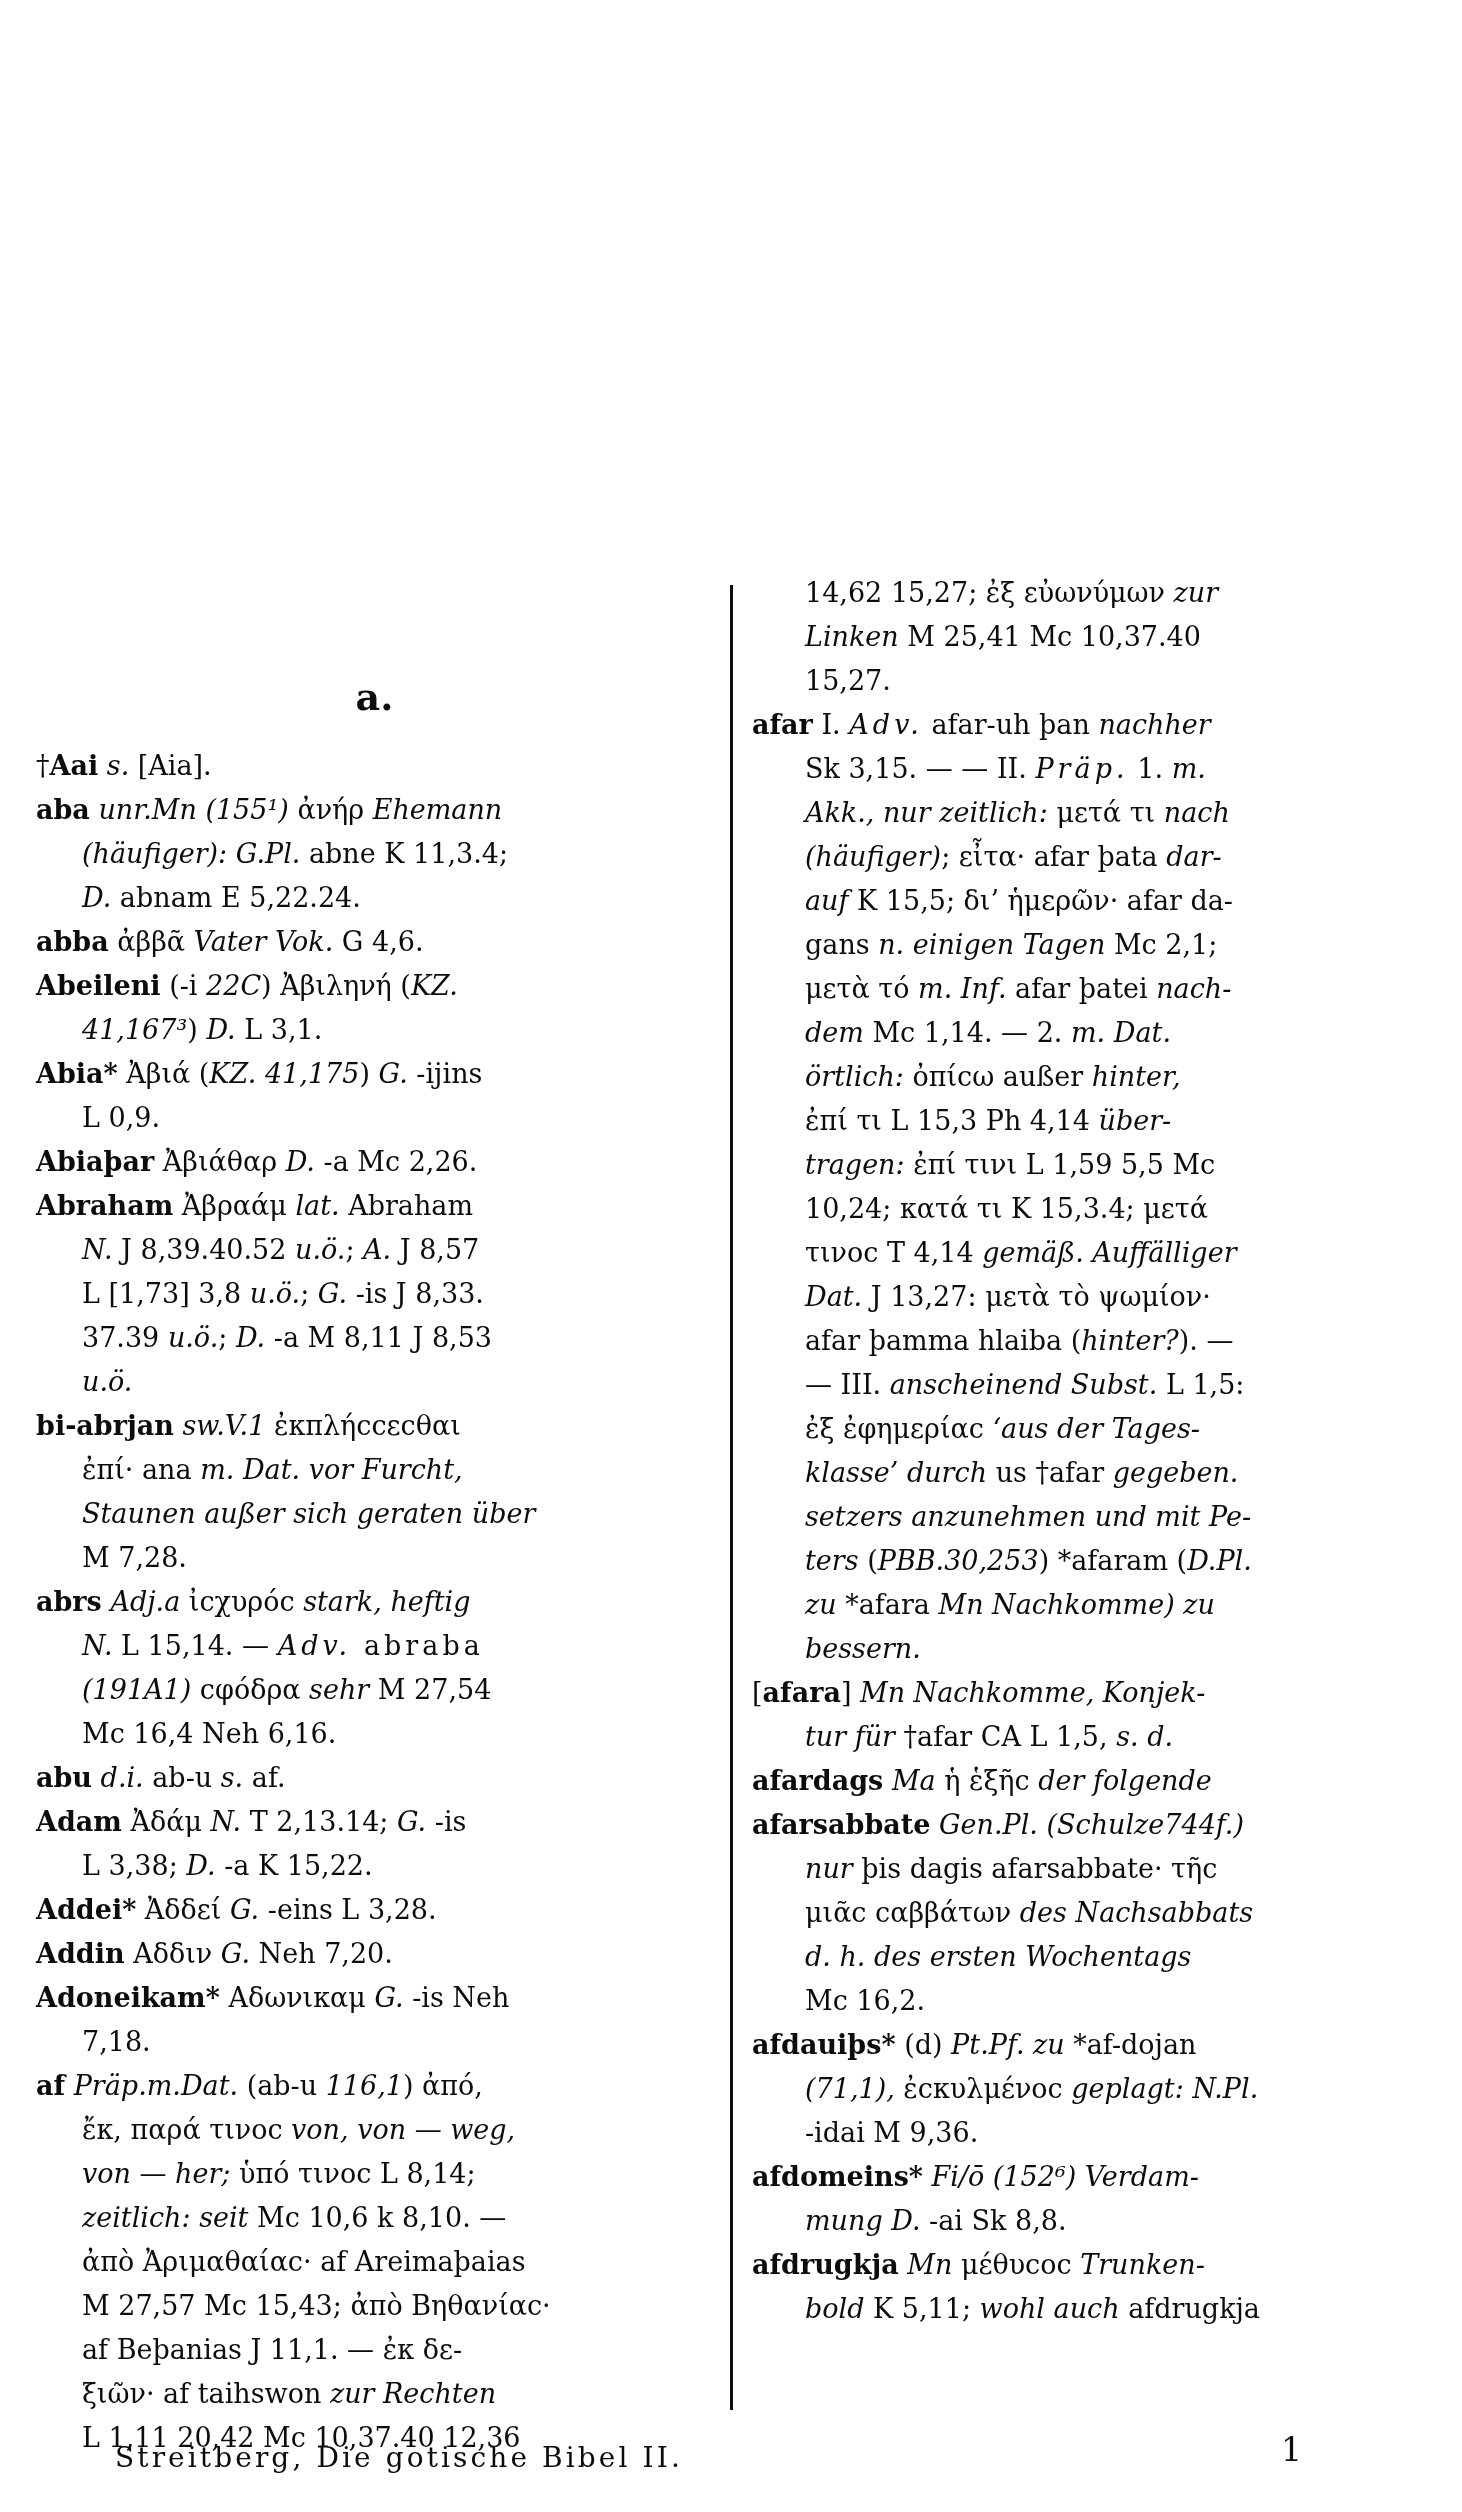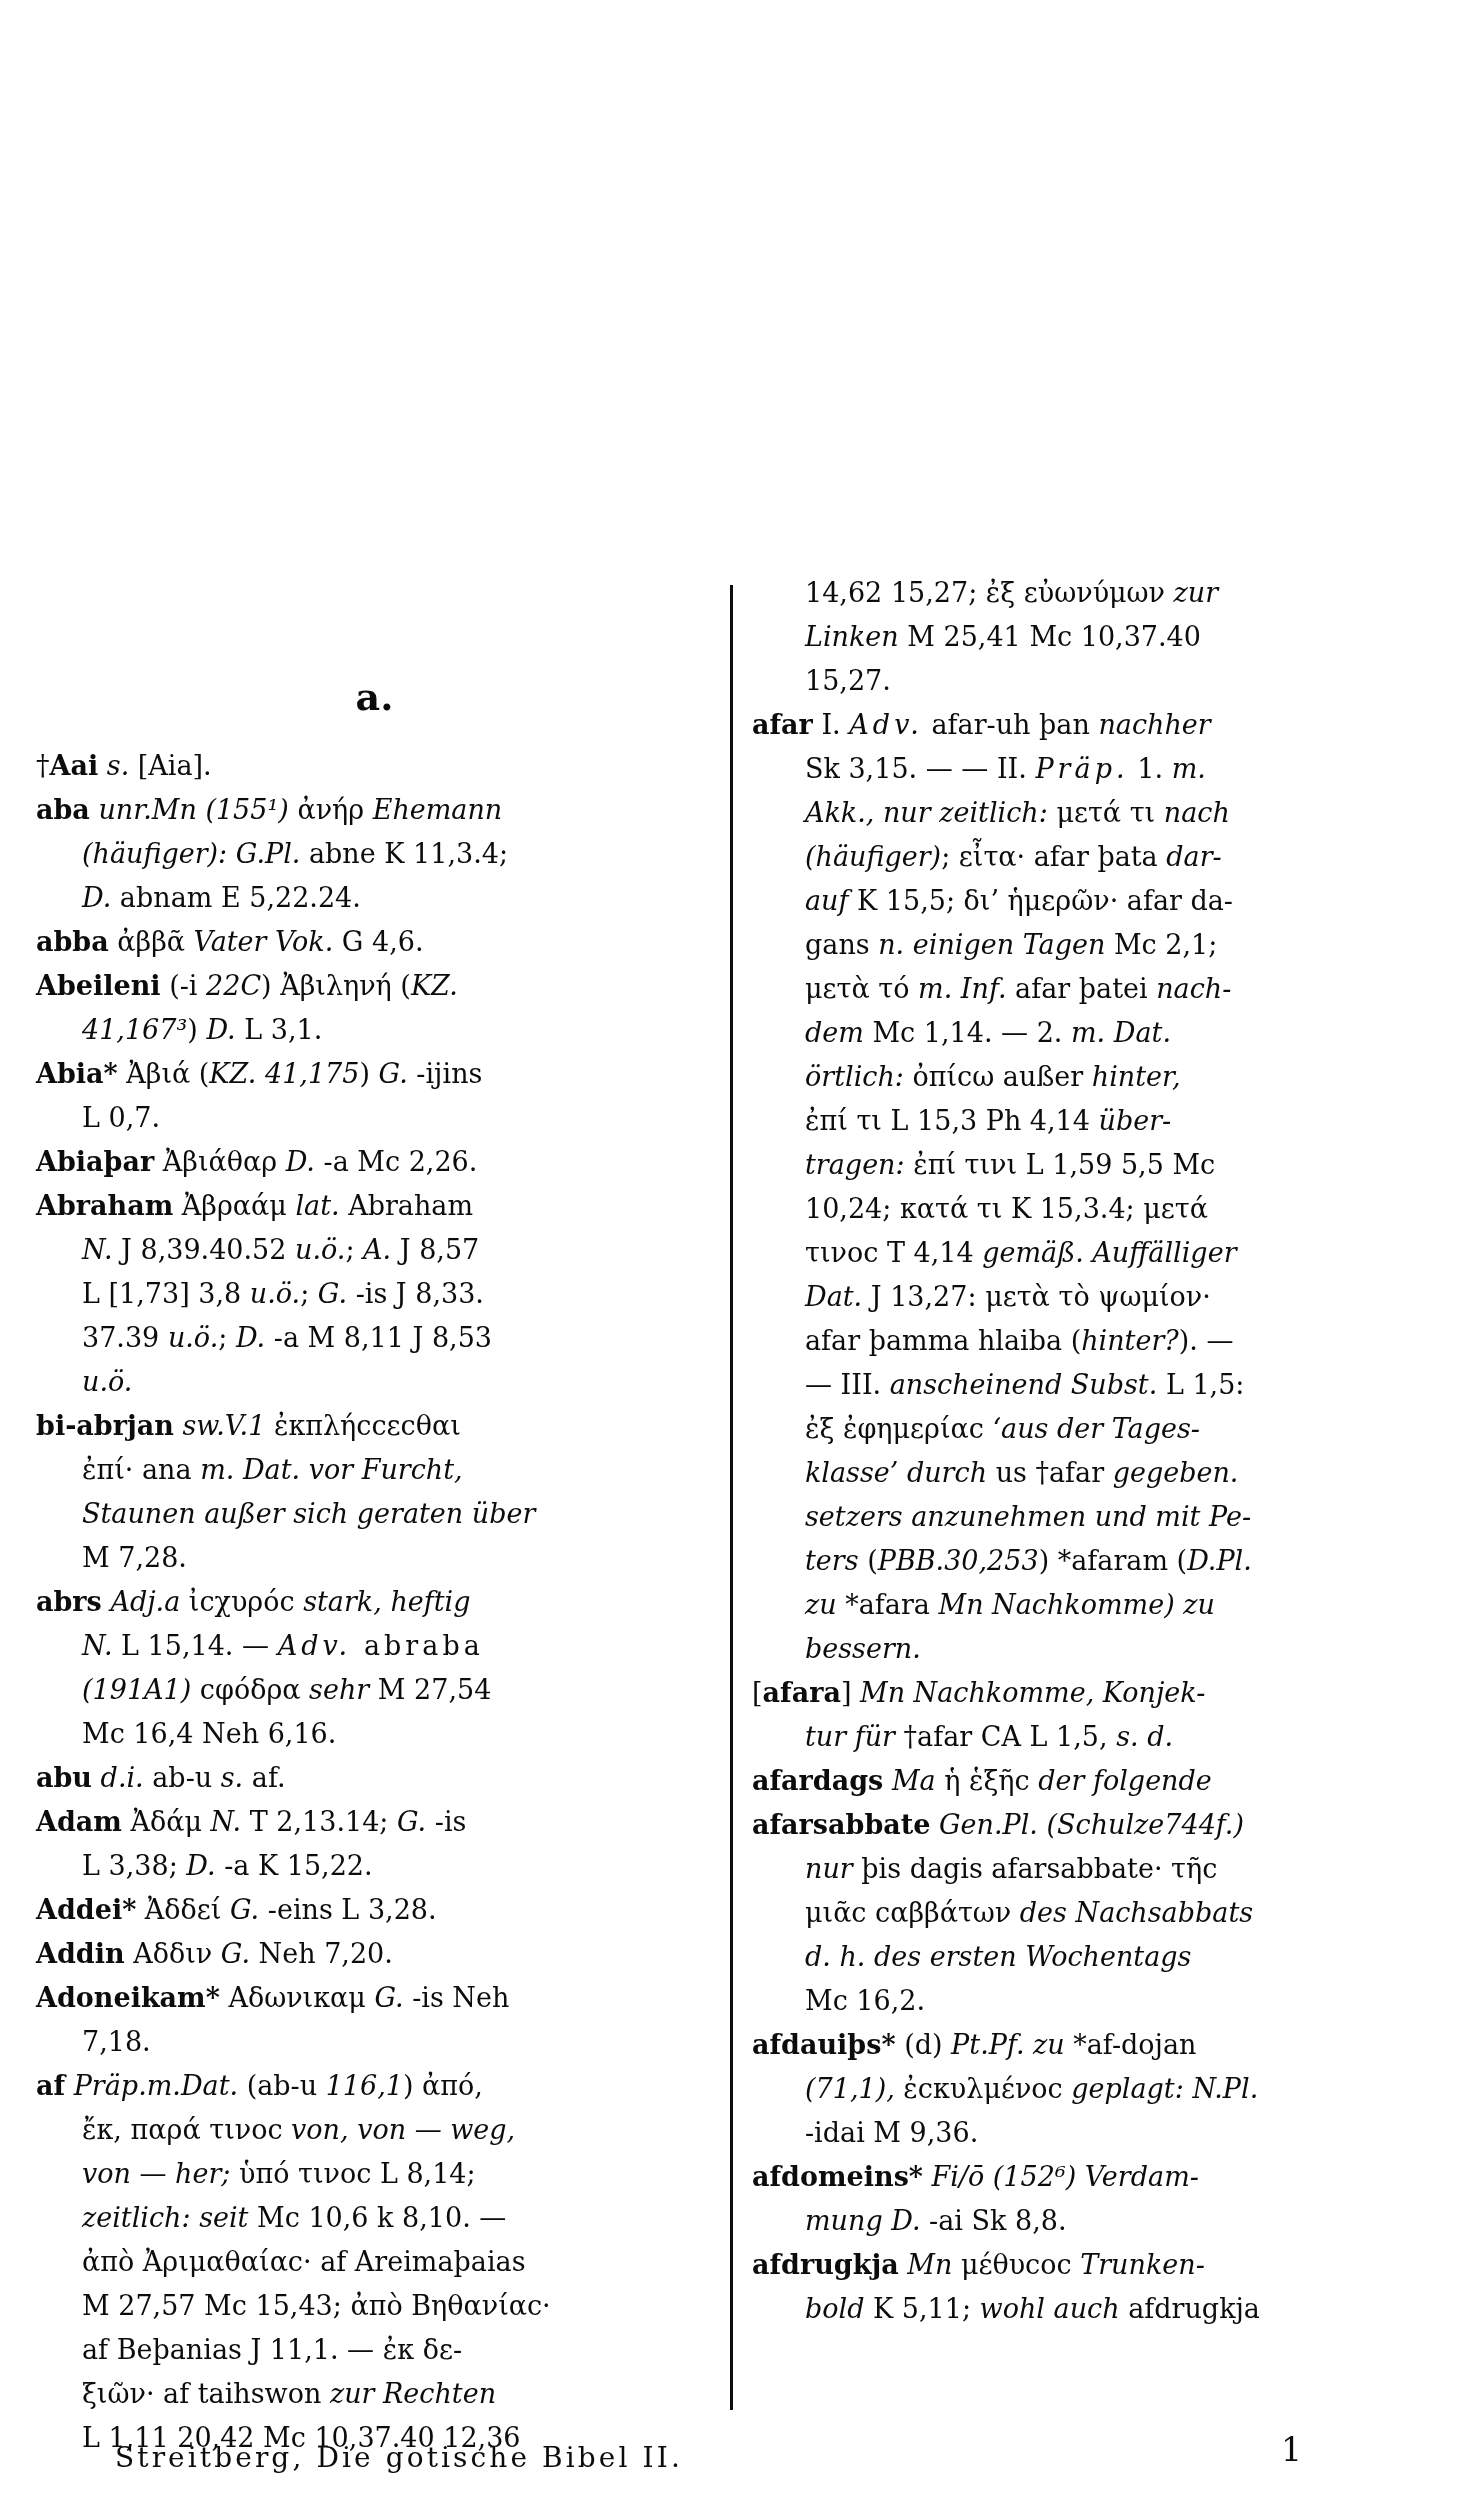--- a/index.html
+++ b/index.html
@@ -35,21 +35,21 @@
   <div class="divider"></div>
   <div class="col col-left" id="col-left">
       <div class="line"><span class="r-n">†</span><span class="r-b">Aai</span><span class="r-i"> s.</span><span class="r-n"> [Aia].</span></div>
       <div class="line"><span class="r-b">aba</span><span class="r-i"> unr.Mn (155¹)</span><span class="r-n"> ἀνήρ </span><span class="r-i">Ehemann</span></div>
       <div class="line indent"><span class="r-i">(häufiger): G.Pl.</span><span class="r-n"> abne K 11,3.4;</span></div>
       <div class="line indent"><span class="r-i">D.</span><span class="r-n"> abnam E 5,22.24.</span></div>
       <div class="line"><span class="r-b">abba</span><span class="r-n"> ἀββᾶ </span><span class="r-i">Vater Vok.</span><span class="r-n"> G 4,6.</span></div>
       <div class="line"><span class="r-b">Abeileni</span><span class="r-n"> (-i </span><span class="r-i">22C</span><span class="r-n">) Ἀβιληνή (</span><span class="r-i">KZ.</span></div>
       <div class="line indent"><span class="r-i">41,167³</span><span class="r-n">) </span><span class="r-i">D.</span><span class="r-n"> L 3,1.</span></div>
       <div class="line"><span class="r-b">Abia*</span><span class="r-n"> Ἀβιά (</span><span class="r-i">KZ. 41,175</span><span class="r-n">) </span><span class="r-i">G.</span><span class="r-n"> -ijins</span></div>
-      <div class="line indent"><span class="r-n">L 0,7.</span></div>
+      <div class="line indent"><span class="r-n">L 0,9.</span></div>
       <div class="line"><span class="r-b">Abiaþar</span><span class="r-n"> Ἀβιάθαρ </span><span class="r-i">D.</span><span class="r-n"> -a Mc 2,26.</span></div>
       <div class="line"><span class="r-b">Abraham</span><span class="r-n"> Ἀβραάμ </span><span class="r-i">lat.</span><span class="r-n"> Abraham</span></div>
       <div class="line indent"><span class="r-i">N.</span><span class="r-n"> J 8,39.40.52 </span><span class="r-i">u.ö.</span><span class="r-n">; </span><span class="r-i">A.</span><span class="r-n"> J 8,57</span></div>
       <div class="line indent"><span class="r-n">L [1,73] 3,8 </span><span class="r-i">u.ö.</span><span class="r-n">; </span><span class="r-i">G.</span><span class="r-n"> -is J 8,33.</span></div>
       <div class="line indent"><span class="r-n">37.39 </span><span class="r-i">u.ö.</span><span class="r-n">; </span><span class="r-i">D.</span><span class="r-n"> -a M 8,11 J 8,53</span></div>
       <div class="line indent"><span class="r-i">u.ö.</span></div>
       <div class="line"><span class="r-b">bi-abrjan</span><span class="r-i"> sw.V.1</span><span class="r-n"> ἐκπλήϲϲεϲθαι</span></div>
       <div class="line indent"><span class="r-n">ἐπί· ana </span><span class="r-i">m. Dat. vor Furcht,</span></div>
       <div class="line indent"><span class="r-i">Staunen außer sich geraten über</span></div>
       <div class="line indent"><span class="r-n">M 7,28.</span></div>

